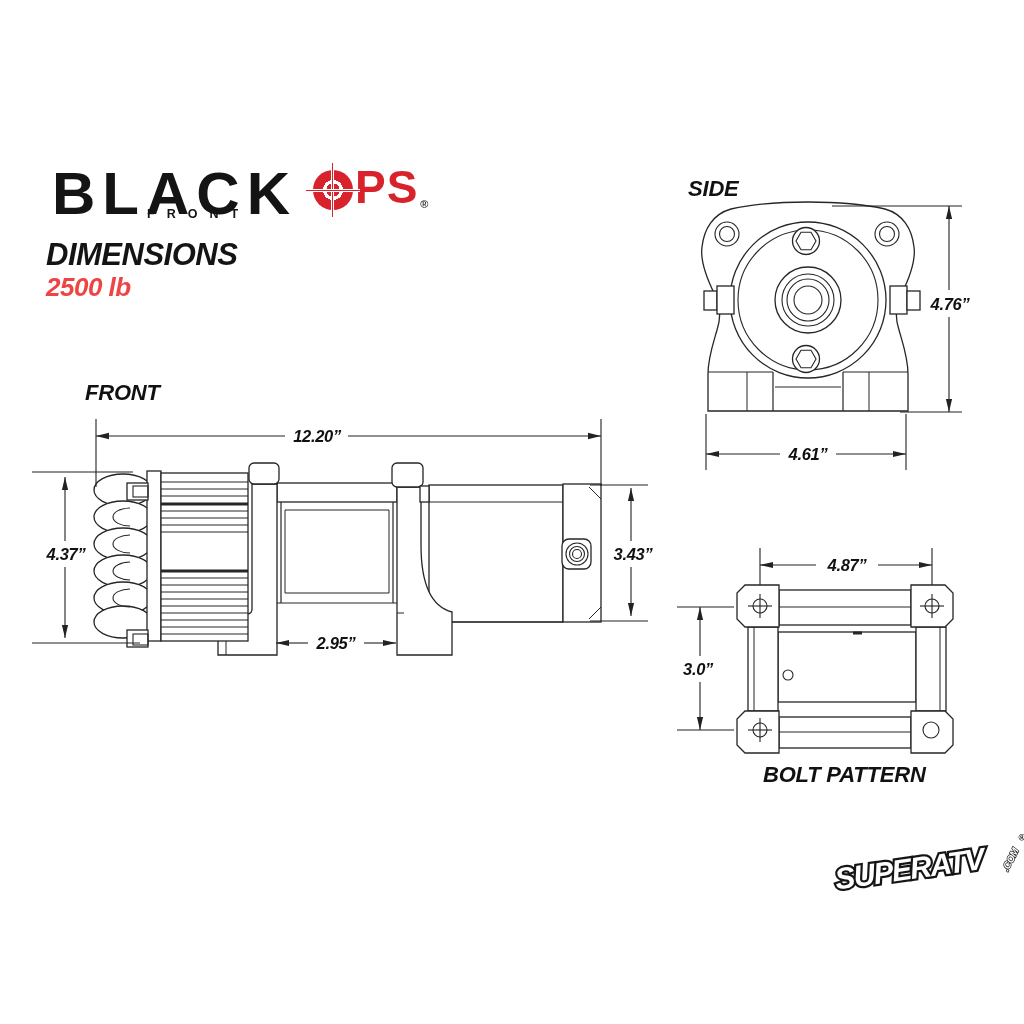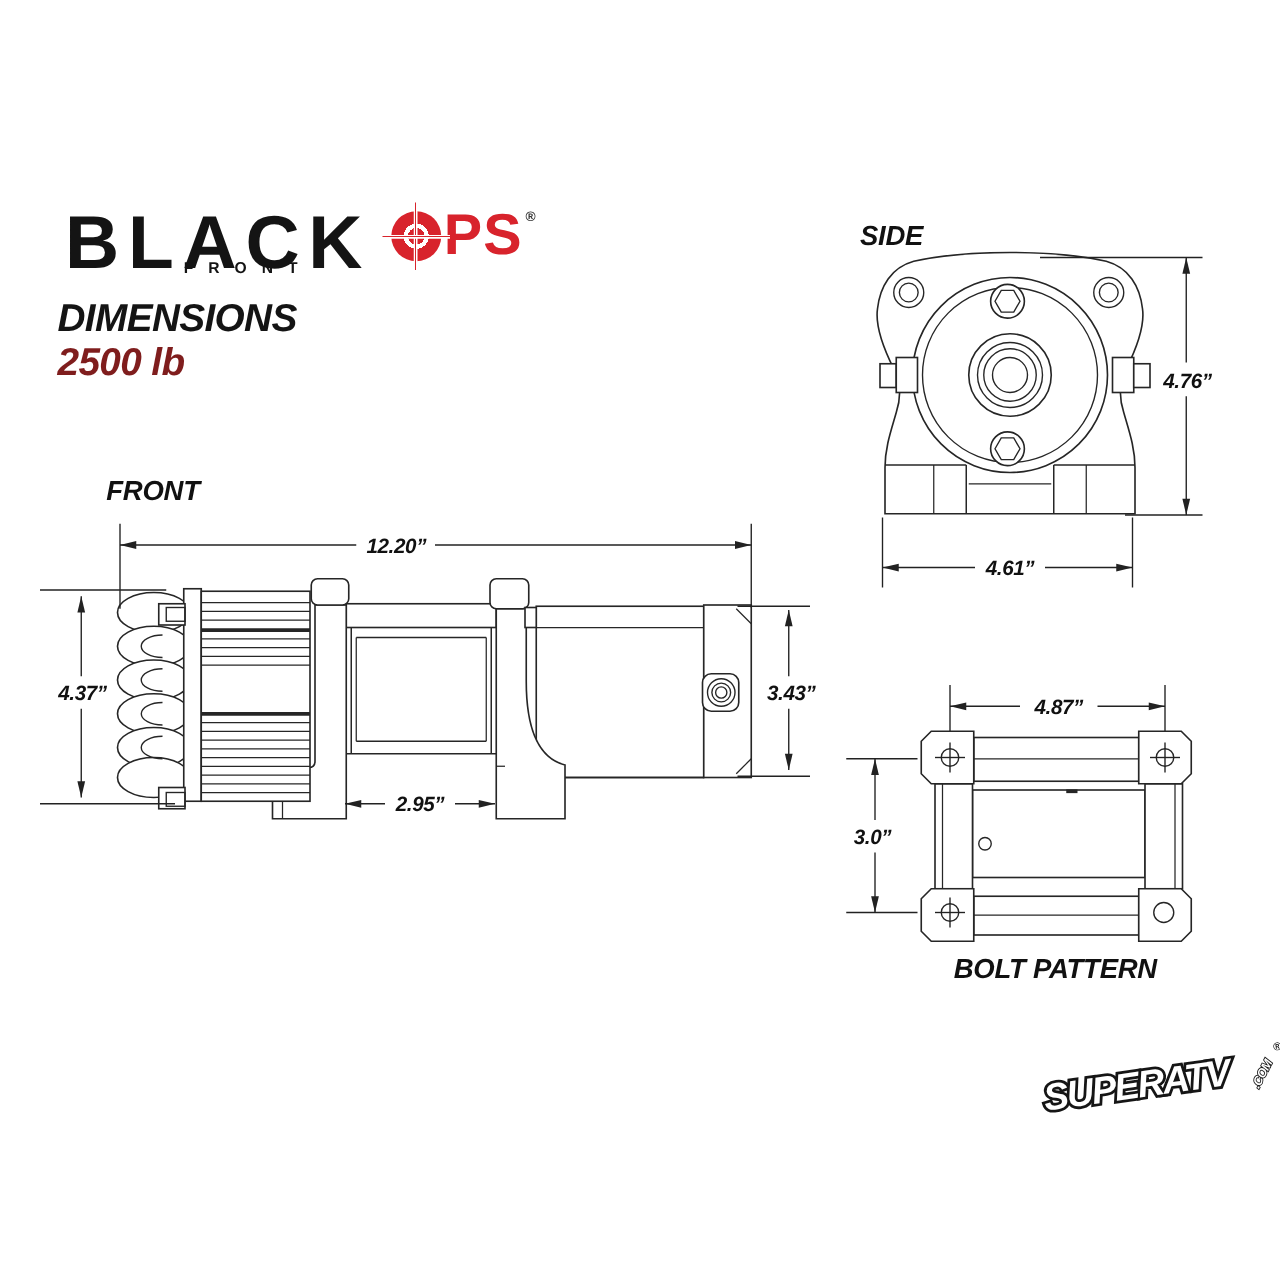--- a/index.html
+++ b/index.html
@@ -3,32 +3,32 @@
 <meta charset="utf-8">
 <style>
   html,body{margin:0;padding:0;}
   body{
     width:1024px;height:1024px;position:relative;background:#ffffff;
     font-family:"Liberation Sans",sans-serif;overflow:hidden;
   }
   
   .brand-row{position:absolute;left:52px;top:164px;display:flex;align-items:flex-start;white-space:nowrap;}
   .brand-black{font-weight:bold;font-size:60px;line-height:1;letter-spacing:7px;color:#141414;}
-  .brand-ops{display:flex;align-items:flex-start;margin-left:16px;position:relative;}
+  .brand-ops{display:flex;align-items:flex-end;margin-left:16px;position:relative;}
   .ops-o{width:40px;height:40px;margin-top:5px;border-radius:50%;position:relative;
     background:radial-gradient(closest-side,#d8232c 0 33%,#ffffff 33% 50%,#d8232c 50% 100%);}
   .cross-v{position:absolute;left:calc(50% - 1.5px);top:-7px;width:3px;height:54px;
     background:linear-gradient(90deg,#ffffff 0 1px,#d8232c 1px 2px,#ffffff 2px 3px);}
   .cross-h{position:absolute;top:calc(50% - 1.5px);left:-7px;height:3px;width:54px;
     background:linear-gradient(180deg,#ffffff 0 1px,#d8232c 1px 2px,#ffffff 2px 3px);}
   .ops-rest{font-weight:bold;font-size:46px;line-height:1;letter-spacing:1px;color:#d8232c;margin-left:2px;}
   .ops-reg{font-weight:bold;font-size:11px;color:#333;margin-left:2px;margin-top:4px;}
   .brand-series{position:absolute;left:147px;top:207px;font-weight:bold;font-size:12.5px;letter-spacing:12px;color:#141414;}
   .brand-heading{position:absolute;left:46px;top:239px;font-style:italic;font-weight:bold;font-size:31px;line-height:1;letter-spacing:-0.5px;color:#141414;}
-  .brand-sub{position:absolute;left:46px;top:274px;font-style:italic;font-weight:bold;font-size:31px;line-height:1;letter-spacing:-0.5px;color:#7f1d1d;}
+  .brand-sub{position:absolute;left:46px;top:274px;font-style:italic;font-weight:bold;font-size:26px;line-height:1;letter-spacing:-0.5px;color:#ef4444;}
   
   svg.sheet{position:absolute;left:0;top:0;}
   .ln{stroke:#262626;stroke-width:1.2;fill:none;}
   .thin{stroke-width:1;}
   .thick{stroke-width:3;}
   .wf{fill:#ffffff;stroke:#262626;stroke-width:1.3;}
   .nf{fill:none;stroke:#262626;stroke-width:1.1;}
   .dl{stroke:#222222;stroke-width:1.1;fill:none;}
   .ar{fill:#222222;stroke:none;}
   .dim{font-style:italic;font-weight:bold;font-size:16.5px;font-family:"Liberation Sans",sans-serif;

